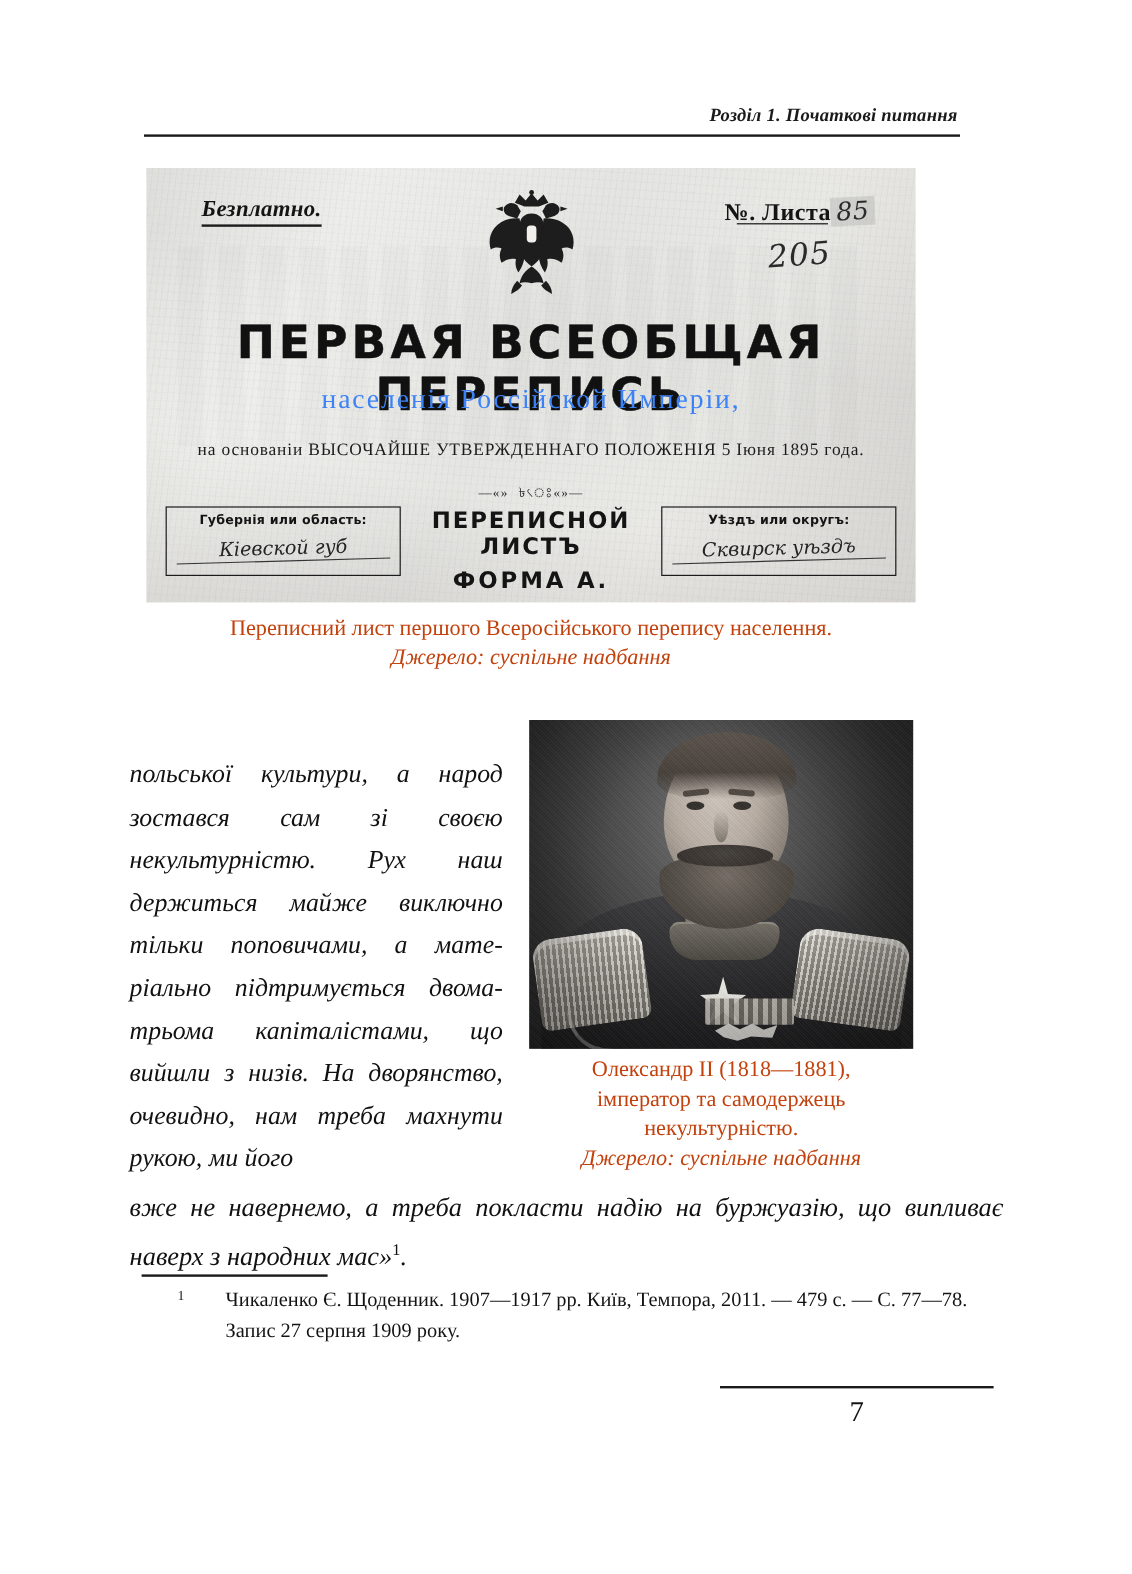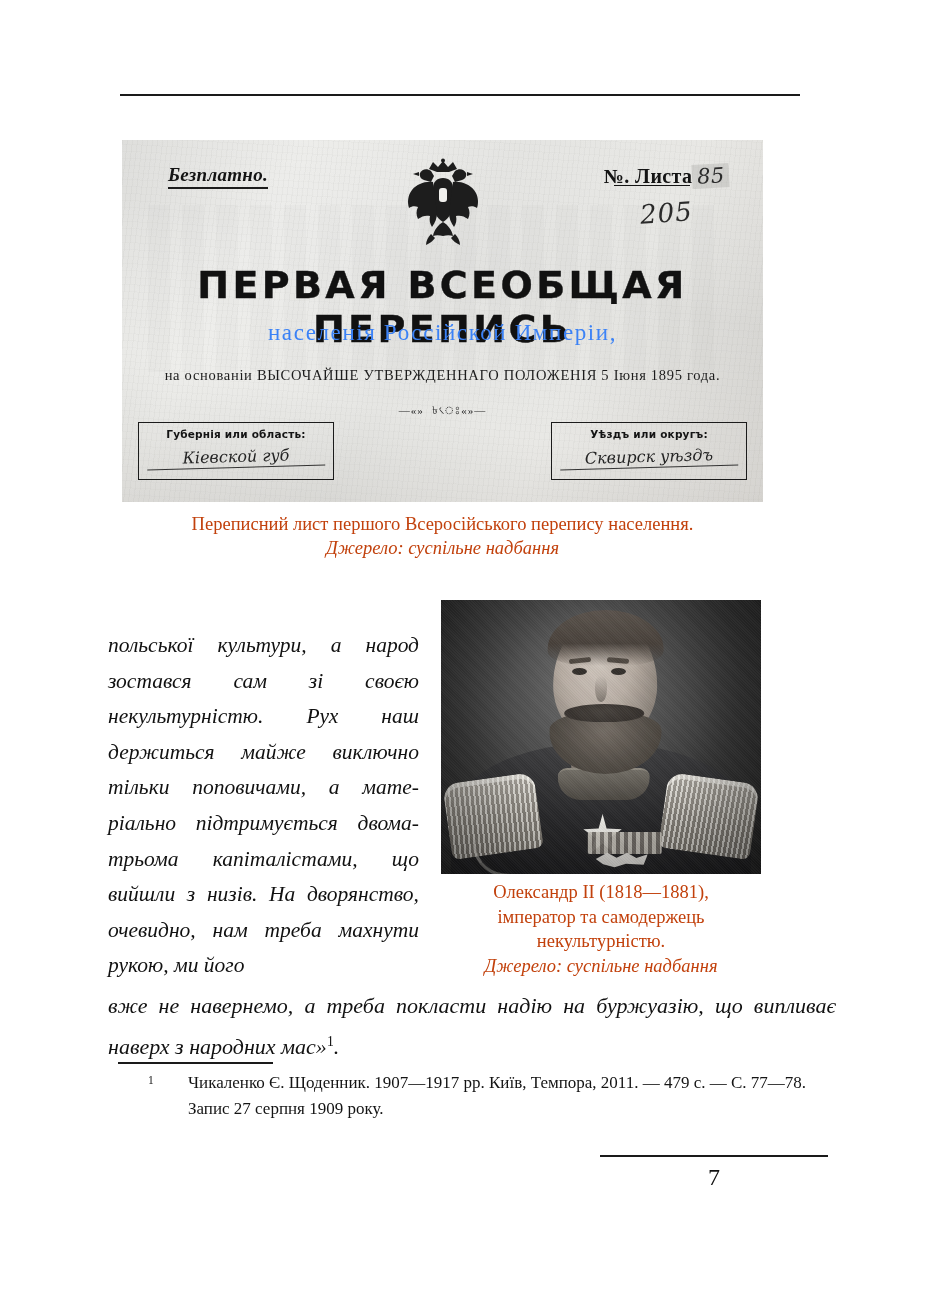--- a/index.html
+++ b/index.html
@@ -519,20 +519,21 @@
     display: block;
     margin-top: 7px;
     font-size: 24px;
     color: #111;
   }
 </style>
 </head>
 <body>
 
 <div id="running-header">
+  <span class="hdr-text">Розділ 1. Початкові питання</span>
   <span class="hdr-rule"></span>
 </div>
 
 <div id="census-figure">
   <div class="census-sheet"></div>
   <div class="census-inner">
 
     <div class="cs-free">Безплатно.</div>
 
     <svg class="cs-eagle" viewBox="0 0 112 88">
@@ -567,20 +568,24 @@
 
     <div class="cs-title">ПЕРВАЯ ВСЕОБЩАЯ ПЕРЕПИСЬ</div>
     <div class="cs-sub1">населенія Россійской Имперіи,</div>
     <div class="cs-sub2">на основаніи ВЫСОЧАЙШЕ УТВЕРЖДЕННАГО ПОЛОЖЕНІЯ 5 Іюня 1895 года.</div>
     <div class="cs-orn">—«»ঃ৳৻ঃ«»—</div>
 
     <div class="cs-boxrow">
       <div class="cs-box left">
         <span class="lbl">Губернія или область:</span>
         <span class="hand">Кіевской губ</span>
+      </div>
+      <div class="cs-center">
+        <span class="l1">ПЕРЕПИСНОЙ ЛИСТЪ</span>
+        <span class="l2">ФОРМА А.</span>
       </div>
       <div class="cs-box right">
         <span class="lbl">Уѣздъ или округъ:</span>
         <span class="hand">Сквирск уѣздъ</span>
       </div>
     </div>
   </div>
 </div>
 
 <div id="census-caption" class="caption">

